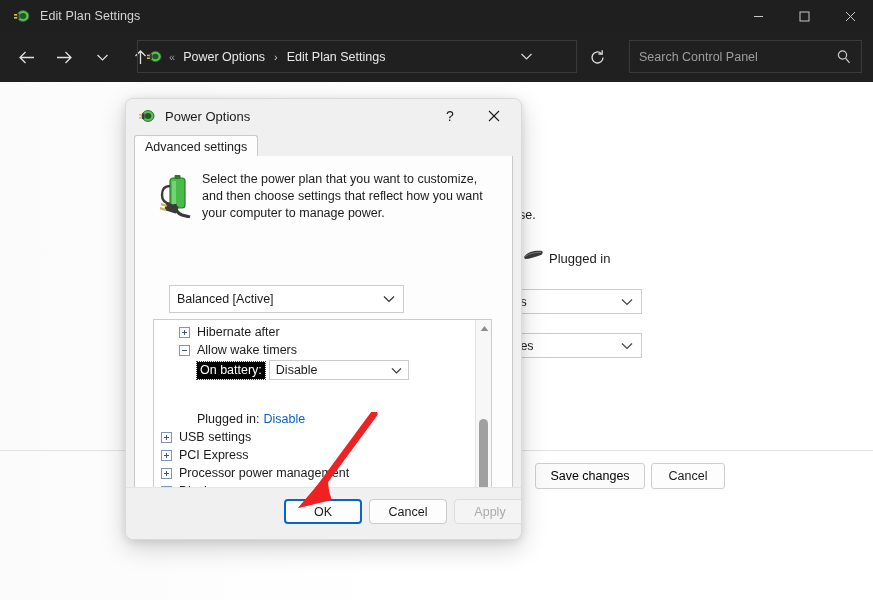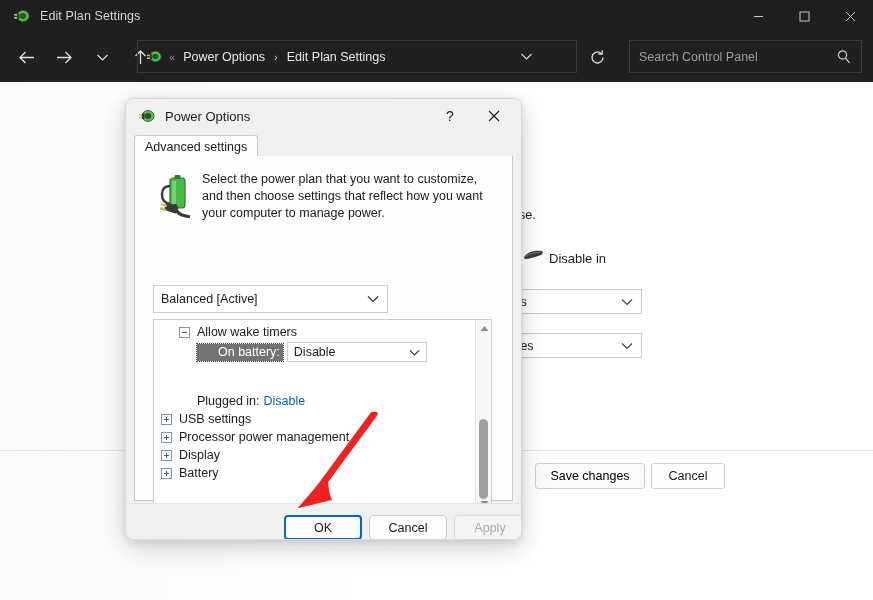--- a/index.html
+++ b/index.html
@@ -176,21 +176,21 @@
   
   #intro-icon {
     position: absolute; left: 22px; top: 18px; width: 38px; height: 44px;
   }
   #intro-text {
     position: absolute; left: 67px; top: 15px; width: 290px;
     font-size: 12.5px; color: #1b1b1b; line-height: 17px;
   }
   
   #plan-combo {
-    position: absolute; left: 18px; top: 129px; width: 235px; height: 28px;
+    position: absolute; left: 34px; top: 129px; width: 235px; height: 28px;
     border: 1px solid #cccccc; background: #ffffff;
     display: flex; align-items: center; justify-content: space-between;
   }
   #plan-combo-value { margin-left: 7px; font-size: 12.5px; color: #1b1b1b; }
   #plan-combo-arrow { margin-right: 8px; display:flex; color:#333; }
 
   
   #tree-box {
     position: absolute; left: 18px; top: 163px; width: 339px; height: 193px;
     border: 1px solid #cccccc; background: #ffffff;
@@ -216,22 +216,22 @@
   }
   .expander.plus::after {
     content: ""; position: absolute; left: 4px; top: 2.5px;
     width: 1px; height: 5px; background: #3d5a75;
   }
   .tree-label { }
 
   
   #on-battery-row { height: 22px; }
   #on-battery-label {
-    background: #737373; color: #ffffff;
-    padding: 1px 3px 2px 21px;
+    background: #000000; color: #ffffff;
+    padding: 1px 3px 2px 3px;
     outline: 1px dotted #3a3a3a;
     font-size: 12.5px;
   }
   #on-battery-combo {
     margin-left: 4px;
     width: 140px; height: 20px;
     border: 1px solid #cccccc; background: #ffffff;
     display: flex; align-items: center; justify-content: space-between;
   }
   #on-battery-combo .cval { margin-left: 6px; font-size: 12.5px; color:#1b1b1b; }
@@ -263,21 +263,21 @@
     position: absolute; left: 203px; top: 366px;
     width: 154px; height: 24px;
     border: 1px solid #cbcbcb; border-radius: 3px;
     background: #fdfdfd;
     display: flex; align-items: center; justify-content: center;
     font-size: 12.5px; color: #1b1b1b;
   }
 
   
   #dlg-footer {
-    position: absolute; left: 0; bottom: 0; width: 395px; height: 36px;
+    position: absolute; left: 0; bottom: 0; width: 395px; height: 52px;
     background: #f0f0f0; border-top: 1px solid #e4e4e4;
   }
   .dlg-btn {
     position: absolute; top: 11px; height: 25px;
     border: 1px solid #cbcbcb; border-radius: 4px;
     background: #fdfdfd;
     display: flex; align-items: center; justify-content: center;
     font-size: 12.5px; color: #1b1b1b;
   }
   #btn-ok { left: 158px; width: 78px; border: 2px solid #0a63c9; background:#fdfdfd; }
@@ -392,21 +392,21 @@
     <div id="page-divider"></div>
 
     <div class="bg-text-fragment" id="bg-frag-se">se.</div>
 
     <div id="bg-pluggedin-icon">
       <svg width="26" height="18" viewBox="0 0 26 18">
         <path d="M3 11 C6 6, 14 4, 21 5 C22 6, 22 8, 20 9 C14 11, 8 13, 4 13 Z" fill="#3a3a3a"></path>
         <path d="M4 10.5 C8 7.5, 15 6, 20 6.4" fill="none" stroke="#7a7a7a" stroke-width="1"></path>
       </svg>
     </div>
-    <div class="bg-text-fragment" id="bg-pluggedin-label">Disable in</div>
+    <div class="bg-text-fragment" id="bg-pluggedin-label">Plugged in</div>
 
     <div class="bg-combo" id="bg-combo-1">
       <span class="cval">utes</span>
       <span class="carrow">
         <svg width="12" height="8" viewBox="0 0 12 8">
             <path d="M1 1.5 L6 6.5 L11 1.5" fill="none" stroke="#444" stroke-width="1.2"></path>
           </svg>
       </span>
     </div>
     <div class="bg-combo" id="bg-combo-2">
@@ -470,20 +470,24 @@
         <span id="plan-combo-arrow">
           <svg width="12" height="8" viewBox="0 0 12 8">
               <path d="M1 1.5 L6 6.5 L11 1.5" fill="none" stroke="#333" stroke-width="1.2"></path>
             </svg>
         </span>
       </div>
 
       <div id="tree-box">
         <div id="tree-inner">
 
+          <div class="tree-row lvl1">
+            <span class="expander plus"></span>
+            <span class="tree-label">Hibernate after</span>
+          </div>
 
           <div class="tree-row lvl1">
             <span class="expander"></span>
             <span class="tree-label">Allow wake timers</span>
           </div>
 
           <div class="tree-row lvl2" id="on-battery-row">
             <span id="on-battery-label">On battery:</span>
             <span id="on-battery-combo">
               <span class="cval">Disable</span>
@@ -499,20 +503,24 @@
             <span id="plugged-in-label">Plugged in:</span>
             <span id="plugged-in-value">Disable</span>
           </div>
 
           <div class="tree-row lvl0">
             <span class="expander plus"></span>
             <span class="tree-label">USB settings</span>
           </div>
           <div class="tree-row lvl0">
             <span class="expander plus"></span>
+            <span class="tree-label">PCI Express</span>
+          </div>
+          <div class="tree-row lvl0">
+            <span class="expander plus"></span>
             <span class="tree-label">Processor power management</span>
           </div>
           <div class="tree-row lvl0">
             <span class="expander plus"></span>
             <span class="tree-label">Display</span>
           </div>
           <div class="tree-row lvl0">
             <span class="expander plus"></span>
             <span class="tree-label">Battery</span>
           </div>

